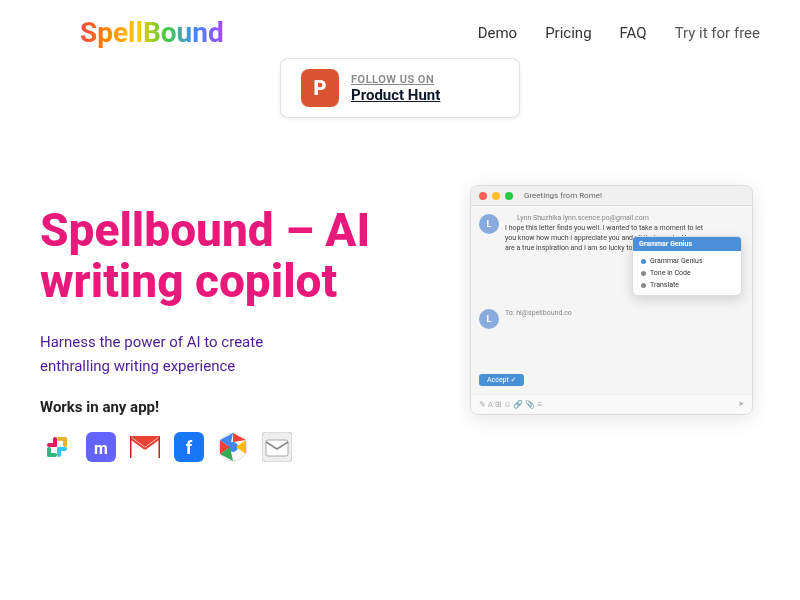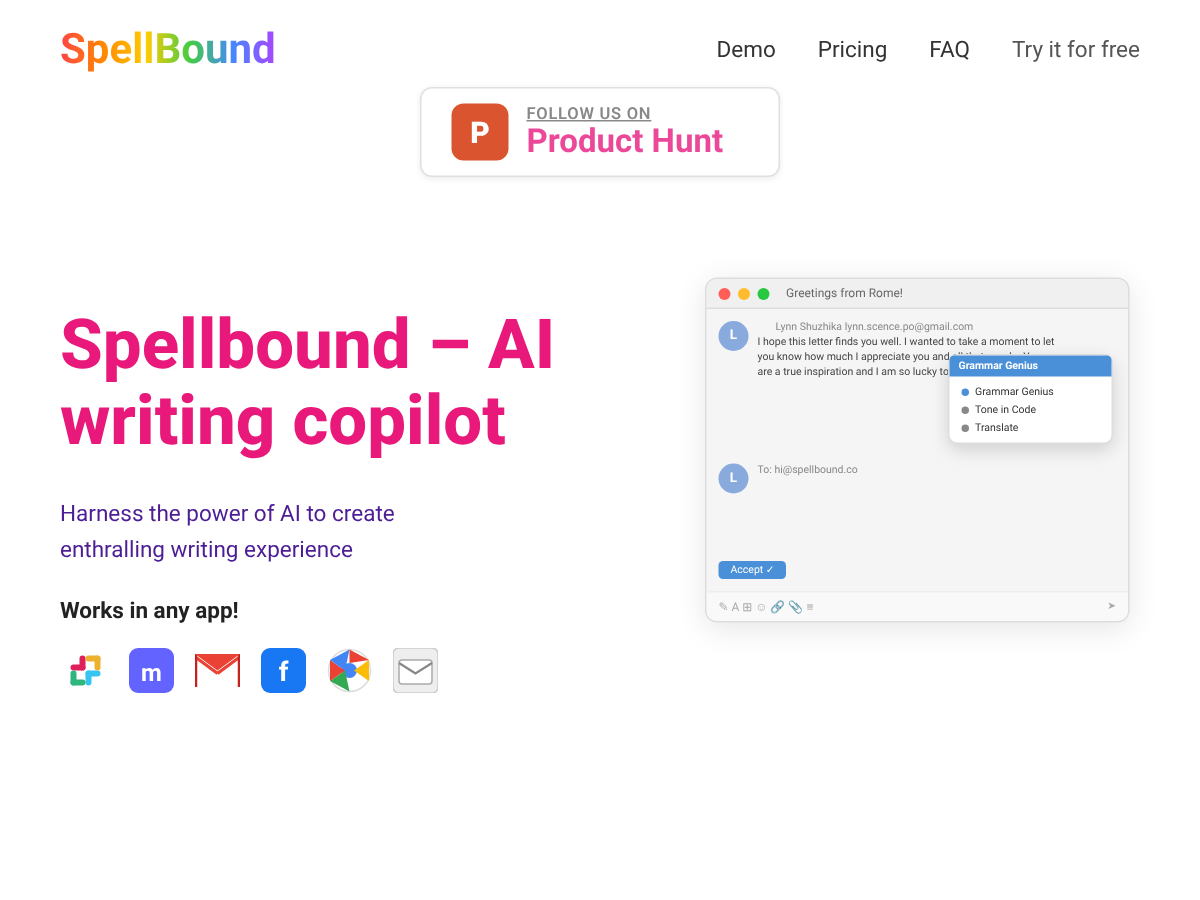--- a/index.html
+++ b/index.html
@@ -21,20 +21,21 @@
       position: relative;
     }
 
     .logo {
       font-size: 28px;
       font-weight: 700;
       background: linear-gradient(90deg, #ff4444, #ff8800, #ffcc00, #44cc44, #4488ff, #aa44ff);
       -webkit-background-clip: text;
       -webkit-text-fill-color: transparent;
       background-clip: text;
+      margin-left: 40px;
     }
 
     nav {
       display: flex;
       align-items: center;
       gap: 28px;
     }
 
     nav a {
       text-decoration: none;
@@ -86,23 +87,24 @@
     .ph-follow {
       font-size: 11px;
       color: #888;
       letter-spacing: 0.5px;
       text-transform: uppercase;
       font-weight: 600;
       text-decoration: underline;
     }
 
     .ph-name {
-      font-size: 22px;
+      font-size: 15px;
       font-weight: 700;
-      color: #ec4899;
+      color: #0f172a;
+      text-decoration: underline;
     }
 
     
     main {
       display: flex;
       padding: 60px 40px 0 40px;
       gap: 20px;
       margin-top: 60px;
     }
 

